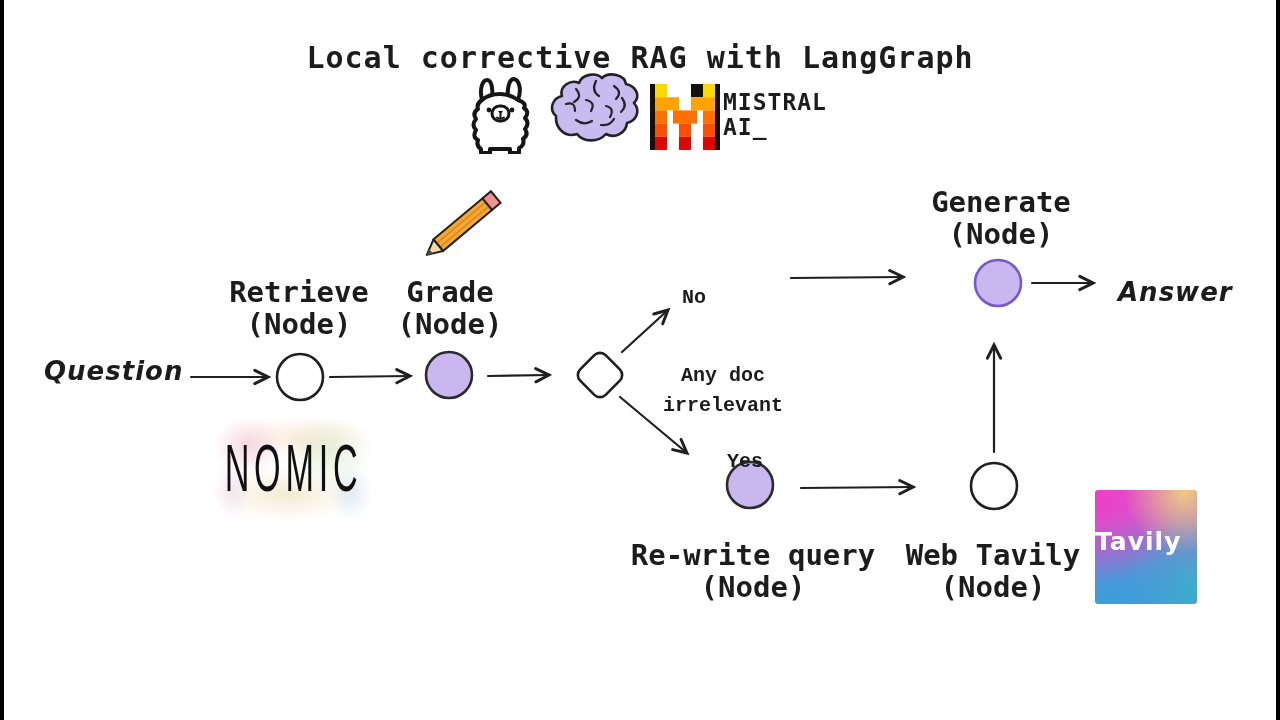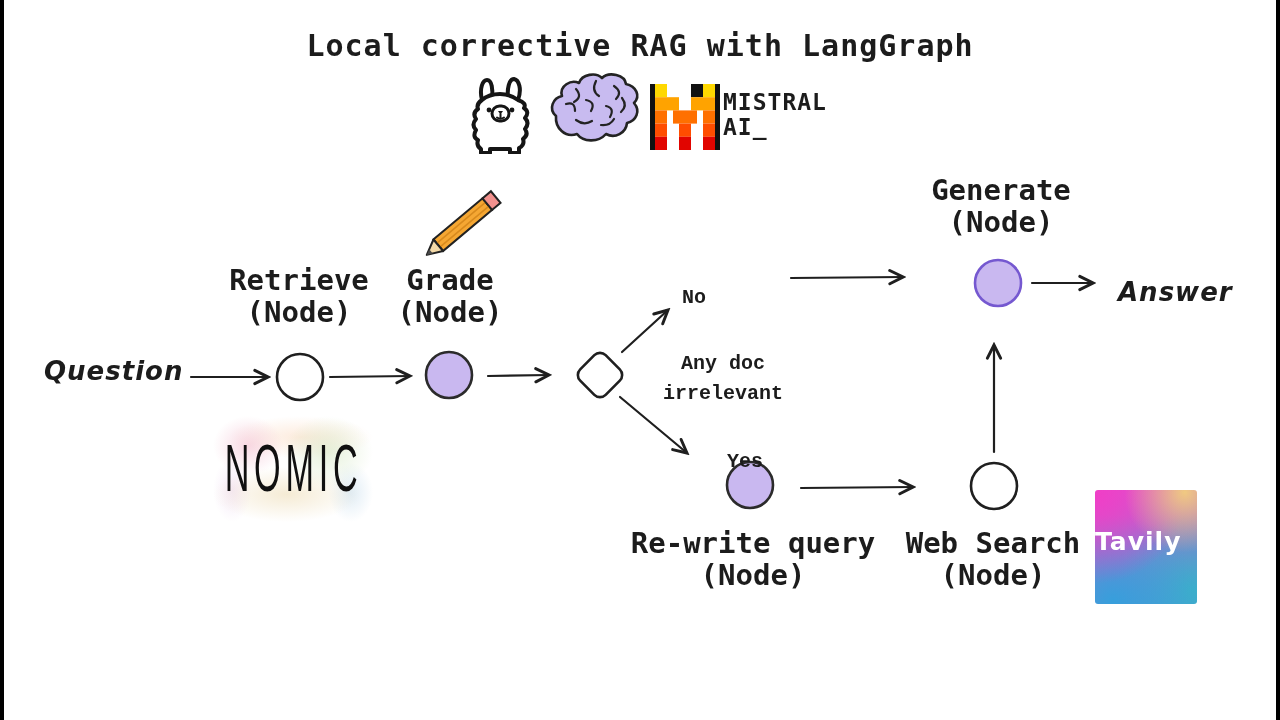--- a/index.html
+++ b/index.html
@@ -1,21 +1,21 @@
 <!DOCTYPE html>
 <html><head>
 <meta charset="utf-8">
 <style>
   html,body{margin:0;padding:0;background:#fff;}
   #canvas{position:relative;width:1280px;height:720px;background:#ffffff;overflow:hidden;
           font-family:"DejaVu Sans Mono","Liberation Mono",monospace;color:#1c1c1c;}
   .edgebar{position:absolute;top:0;width:4px;height:720px;background:#000;}
   #edgebar-left{left:0;} #edgebar-right{right:0;}
   .abs{position:absolute;}
-  .ctr{transform:translateX(-50%);text-align:center;}
+  .ctr{transform:translateX(-50%);text-align:center;margin-top:12px;}
   #title{left:640px;top:28px;font-size:30px;font-weight:bold;letter-spacing:1px;white-space:nowrap;}
   .nodelabel{font-size:29px;font-weight:bold;line-height:32px;white-space:nowrap;}
   .edgelabel{font-size:20px;font-weight:bold;line-height:30px;white-space:nowrap;font-family:Liberation Mono, monospace;}
   .hand{font-family:"DejaVu Sans","Liberation Sans",sans-serif;font-style:italic;font-weight:600;
         font-size:26px;white-space:nowrap;letter-spacing:1px;}
   #mistral-wordmark{left:723px;top:90px;font-size:23px;font-weight:bold;line-height:25px;letter-spacing:1px;}
   #nomic-logo{left:213px;top:416px;width:160px;height:106px;display:flex;align-items:center;justify-content:center;
       background:
         radial-gradient(closest-side at 22% 28%, rgba(242,185,205,.55), rgba(242,185,205,0)),
         radial-gradient(closest-side at 72% 34%, rgba(205,228,185,.5), rgba(205,228,185,0)),
@@ -150,21 +150,21 @@
   </div>
   <div class="abs ctr nodelabel" style="left:1001px;top:174px;">
     <div>Generate</div>
     <div>(Node)</div>
   </div>
   <div class="abs ctr nodelabel" style="left:753px;top:527px;">
     <div>Re-write query</div>
     <div>(Node)</div>
   </div>
   <div class="abs ctr nodelabel" style="left:993px;top:527px;">
-    <div>Web Search</div>
+    <div>Web Tavily</div>
     <div>(Node)</div>
   </div>
 
   <div class="abs edgelabel" style="left:682px;top:283px;">No</div>
   <div class="abs ctr edgelabel" style="left:723px;top:349px;">
     <div>Any doc</div>
     <div>irrelevant</div>
   </div>
   <div class="abs edgelabel" style="left:727px;top:447px;">Yes</div>
 

